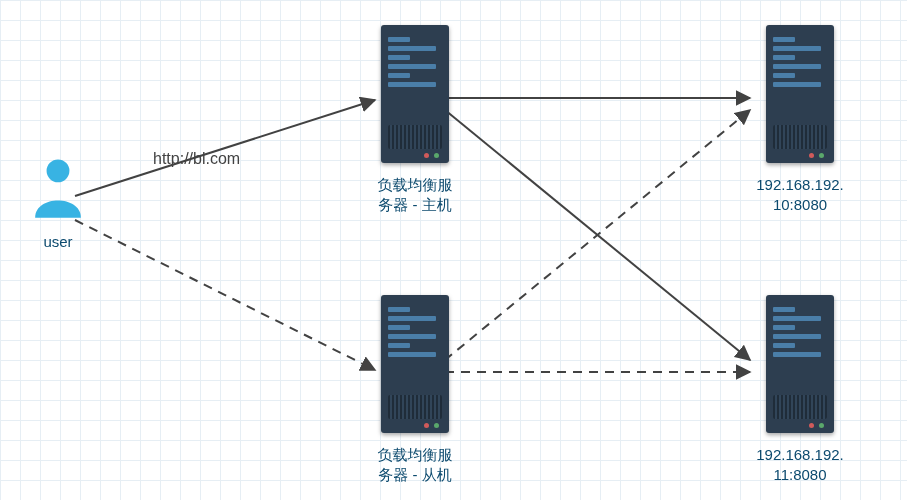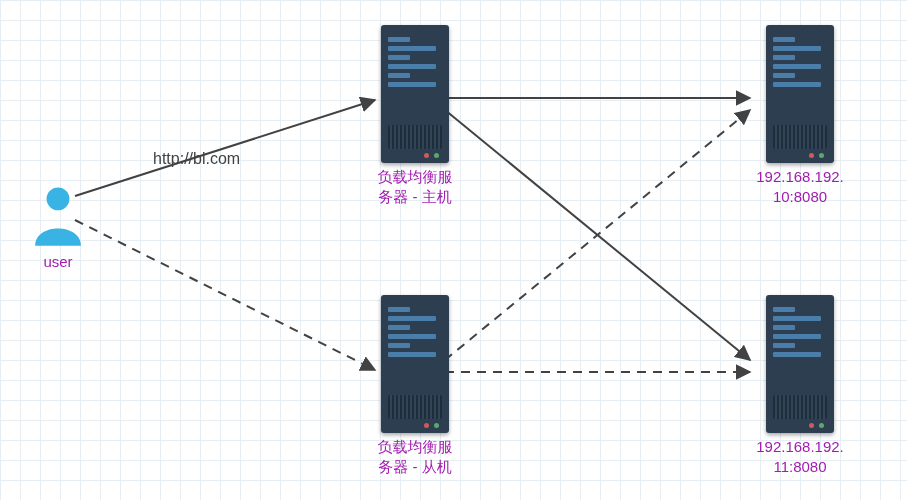--- a/index.html
+++ b/index.html
@@ -19,23 +19,23 @@
     background-size:20px 20px;
     z-index:0;
   }
   .node{
     position:absolute;
     text-align:center;
     z-index:2;
   }
   .label{
     font-size:15px;
-    color:#a21caf;
+    color:#0c4a6e;
     line-height:1.3;
-    margin-top:4px;
+    margin-top:12px;
     white-space:pre-line;
   }
   
   .user-icon svg{width:56px;height:64px;display:block;margin:0 auto}
   
   .server{
     width:68px;height:138px;
     background:#2d3e50;
     border-radius:3px;
     box-shadow:0 2px 4px rgba(0,0,0,.35);
@@ -91,21 +91,21 @@
 
   <line x1="445" y1="110" x2="750" y2="360" stroke="#424242" stroke-width="2" marker-end="url(#ah)"></line>
 
   <line x1="445" y1="360" x2="750" y2="110" stroke="#424242" stroke-width="2" stroke-dasharray="9 7" marker-end="url(#ah)"></line>
 
   <line x1="445" y1="372" x2="750" y2="372" stroke="#424242" stroke-width="2" stroke-dasharray="9 7" marker-end="url(#ah)"></line>
 </svg>
 
 <div class="edge-label" style="left:153px;top:150px">http://bl.com</div>
 
-<div class="node" style="left:18px;top:184px;width:80px">
+<div class="node" style="left:18px;top:156px;width:80px">
   <span class="user-icon">
     <svg viewBox="0 0 48 56">
       <circle cx="24" cy="13" r="10" fill="#38B3E3"></circle>
       <path d="M4,54 C4,34 44,34 44,54 Z" fill="#38B3E3"></path>
     </svg>
   </span>
   <div class="label">user</div>
 </div>
 
 <div class="node" style="left:360px;top:25px;width:110px">

